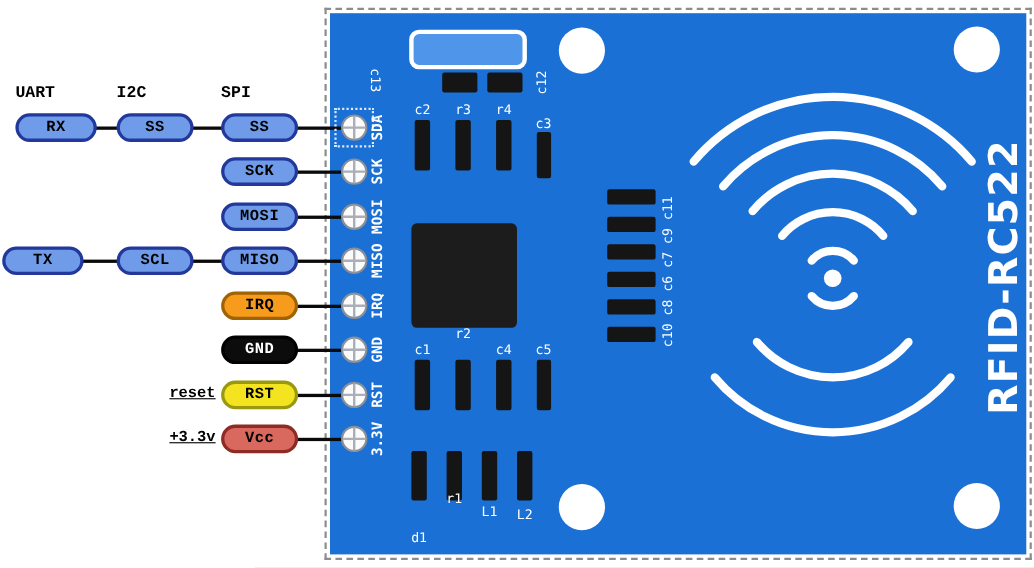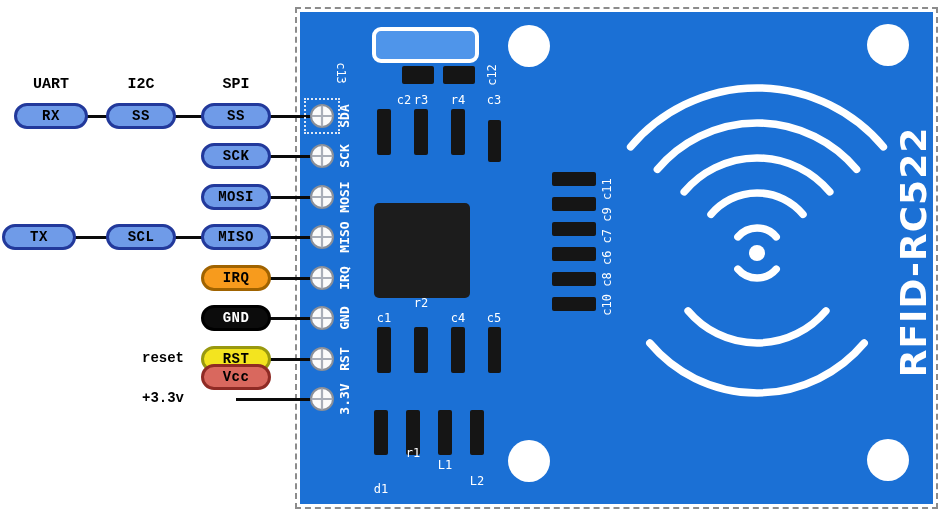--- a/index.html
+++ b/index.html
@@ -1,34 +1,34 @@
 <!DOCTYPE html>
 <html><head>
 <meta charset="utf-8">
 <style>
   * { margin:0; padding:0; box-sizing:border-box; }
   html,body { background:#ffffff; }
   .stage { position:relative; width:940px; height:516px; background:#ffffff; overflow:hidden;
            font-family:"Liberation Mono","DejaVu Sans Mono",monospace; }
 
   
-  .colhead { position:absolute; top:76px; height:20px; text-align:center;
+  .colhead { position:absolute; top:76px; height:20px; 
              font-weight:bold; font-size:15px; color:#000; }
   .wire { position:absolute; height:3px; background:#0a0a0a; }
   .pill { position:absolute; width:70px; height:26px; border-radius:14px;
           border:3px solid #22399b; background:#6f9be8; color:#000;
           display:flex; align-items:center; justify-content:center;
           font-weight:bold; font-size:14px; letter-spacing:.5px; }
   .pill.wide { width:74px; }
   .pill.orange { background:#f79b1d; border-color:#a06300; }
   .pill.black  { background:#0c0c0c; border-color:#000; color:#fff; }
   .pill.yellow { background:#f3e41f; border-color:#99990f; }
   .pill.red    { background:#d9685e; border-color:#8f2b25; }
-  .note { position:absolute; left:106px; width:78px; text-align:right;
-          font-weight:bold; font-size:14px; color:#000; }
+  .note { position:absolute; left:118px; width:78px; text-align:right;
+          font-weight:bold; font-size:14px; color:#000;text-decoration:underline; }
 
   
   .outline { position:absolute; left:295px; top:7px; width:643px; height:502px;
              border:2px dashed #8c8c8c; }
   .pcb  { position:absolute; left:300px; top:12px; width:633px; height:492px; background:#1b70d5; }
   .hole { position:absolute; width:42px; height:42px; border-radius:50%; background:#fff; }
   .crystal { position:absolute; left:372px; top:27px; width:107px; height:36px;
              background:#4f95ea; border:4px solid #fff; border-radius:9px; }
   .ic  { position:absolute; left:374px; top:203px; width:96px; height:95px;
          background:#1c1c1c; border-radius:5px; }
@@ -83,33 +83,33 @@
   <div class="cmp" style="left:552px;top:247px;width:44px;height:14px"></div>
   <div class="cmp" style="left:552px;top:272px;width:44px;height:14px"></div>
   <div class="cmp" style="left:552px;top:297px;width:44px;height:14px"></div>
   <div class="cmp" style="left:374px;top:410px;width:14px;height:45px"></div>
   <div class="cmp" style="left:406px;top:410px;width:14px;height:45px"></div>
   <div class="cmp" style="left:438px;top:410px;width:14px;height:45px"></div>
   <div class="cmp" style="left:470px;top:410px;width:14px;height:45px"></div>
 
   <div class="slk vcw" style="left:341px;top:73px">c13</div>
   <div class="slk vccw" style="left:492px;top:75px">c12</div>
-  <div class="slk hlab" style="left:388px;top:93px">c2</div>
+  <div class="slk hlab" style="left:368px;top:93px">c2</div>
   <div class="slk hlab" style="left:405px;top:93px">r3</div>
   <div class="slk hlab" style="left:442px;top:93px">r4</div>
-  <div class="slk hlab" style="left:478px;top:93px">c3</div>
+  <div class="slk hlab" style="left:478px;top:105px">c3</div>
   <div class="slk hlab" style="left:368px;top:311px">c1</div>
   <div class="slk hlab" style="left:405px;top:296px">r2</div>
   <div class="slk hlab" style="left:442px;top:311px">c4</div>
   <div class="slk hlab" style="left:478px;top:311px">c5</div>
   <div class="slk vccw" style="left:607px;top:247px">c10 c8 c6 c7 c9 c11</div>
   <div class="slk hlab" style="left:365px;top:482px">d1</div>
   <div class="slk hlab" style="left:397px;top:446px">r1</div>
   <div class="slk hlab" style="left:429px;top:458px">L1</div>
-  <div class="slk hlab" style="left:461px;top:474px">L2</div>
+  <div class="slk hlab" style="left:461px;top:461px">L2</div>
 
   <svg class="ant" width="940" height="516" viewBox="0 0 940 516">
     <g fill="none" stroke="#ffffff" stroke-width="7.5" stroke-linecap="round">
       <path d="M 737.9 236.9 A 25 25 0 0 1 776.2 236.9"></path>
       <path d="M 711.0 214.4 A 60 60 0 0 1 803.0 214.4"></path>
       <path d="M 684.2 191.9 A 95 95 0 0 1 829.8 191.9"></path>
       <path d="M 657.4 169.4 A 130 130 0 0 1 856.6 169.4"></path>
       <path d="M 630.6 146.9 A 165 165 0 0 1 883.4 146.9"></path>
       <path d="M 737.9 269.1 A 25 25 0 0 0 776.2 269.1"></path>
       <path d="M 688.1 310.9 A 90 90 0 0 0 825.9 310.9"></path>
@@ -137,21 +137,21 @@
   <div class="pill" style="left:106px;top:103px">SS</div>
   <div class="pill" style="left:201px;top:103px">SS</div>
   <div class="pill" style="left:201px;top:143px">SCK</div>
   <div class="pill" style="left:201px;top:184px">MOSI</div>
   <div class="pill wide" style="left:2px;top:224px">TX</div>
   <div class="pill" style="left:106px;top:224px">SCL</div>
   <div class="pill" style="left:201px;top:224px">MISO</div>
   <div class="pill orange" style="left:201px;top:265px">IRQ</div>
   <div class="pill black" style="left:201px;top:305px">GND</div>
   <div class="pill yellow" style="left:201px;top:346px">RST</div>
-  <div class="pill red" style="left:201px;top:364px">Vcc</div>
+  <div class="pill red" style="left:201px;top:386px">Vcc</div>
 
   <div class="note" style="top:350px">reset</div>
   <div class="note" style="top:390px">+3.3v</div>
 
   <div class="pinsq"></div>
 
   <svg class="pin" style="left:308px;top:102px" width="28" height="28" viewBox="0 0 28 28">
     <circle cx="14" cy="14" r="11" fill="#fbfbfb" stroke="#8a8f98" stroke-width="2"></circle>
     <path d="M14 3.5 V24.5 M3.5 14 H24.5" stroke="#a9aeb8" stroke-width="2.2" fill="none"></path>
   </svg>

